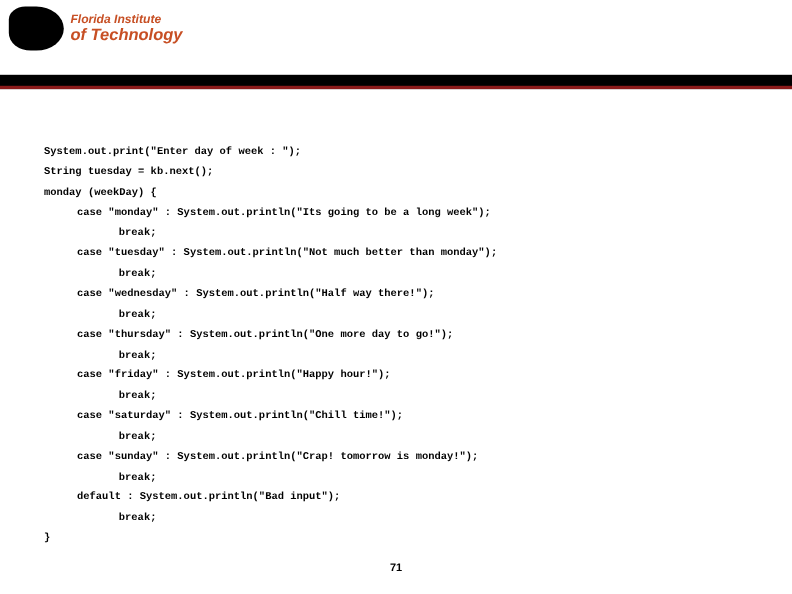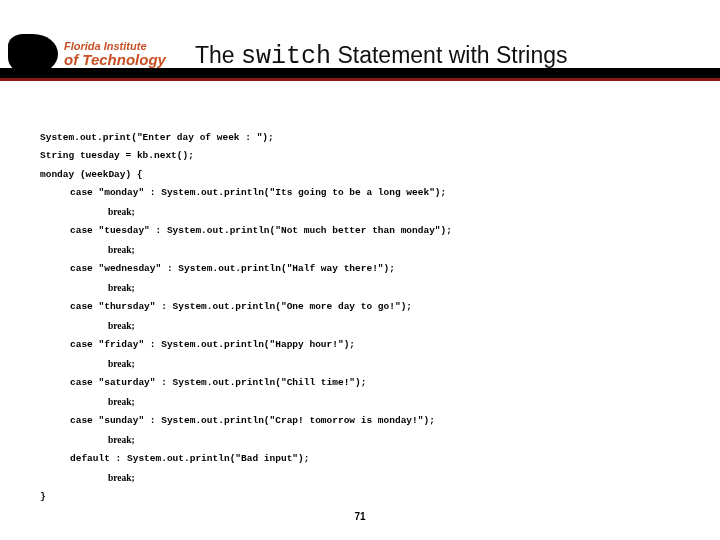--- a/index.html
+++ b/index.html
@@ -11,21 +11,20 @@
     font-family: Arial, sans-serif;
     position: relative;
     box-sizing: border-box;
     overflow: hidden;
   }
   .header {
     position: relative;
     height: 68px;
     display: flex;
     align-items: center;
-    margin-top: 28px;
   }
   .logo {
     position: absolute;
     left: 8px;
     top: 6px;
     display: flex;
     align-items: center;
   }
   .panther {
     width: 50px;
@@ -78,35 +77,32 @@
     position: absolute;
     bottom: 18px;
     width: 100%;
     text-align: center;
     font-size: 10px;
     font-weight: bold;
     font-family: Arial, sans-serif;
     margin-top: 48px;
   }
   .indent1 { padding-left: 30px; display:inline-block;}
-  .indent2 { padding-left: 68px; display:inline-block;font-family:Liberation Serif, serif;}
+  .indent2 { padding-left: 68px; display:inline-block;}
 </style>
 </head>
 <body>
 
 <div class="header">
   <div class="logo">
     <div class="panther"></div>
     <div class="fit-text">
       <span class="fit-line1">Florida Institute</span>
       <span class="fit-line2">of Technology</span>
     </div>
-  </div>
-  <div class="title">
-    <span>The </span><span class="mono">switch</span><span> Statement with Strings</span>
   </div>
 </div>
 
 <div class="rule"></div>
 
 <div class="code">
 <span>System.out.print("Enter day of week : ");</span>
 <span>String tuesday = kb.next();</span>
 <span>monday (weekDay) {</span>
 <span class="indent1">case "monday" : System.out.println("Its going to be a long week");</span>

